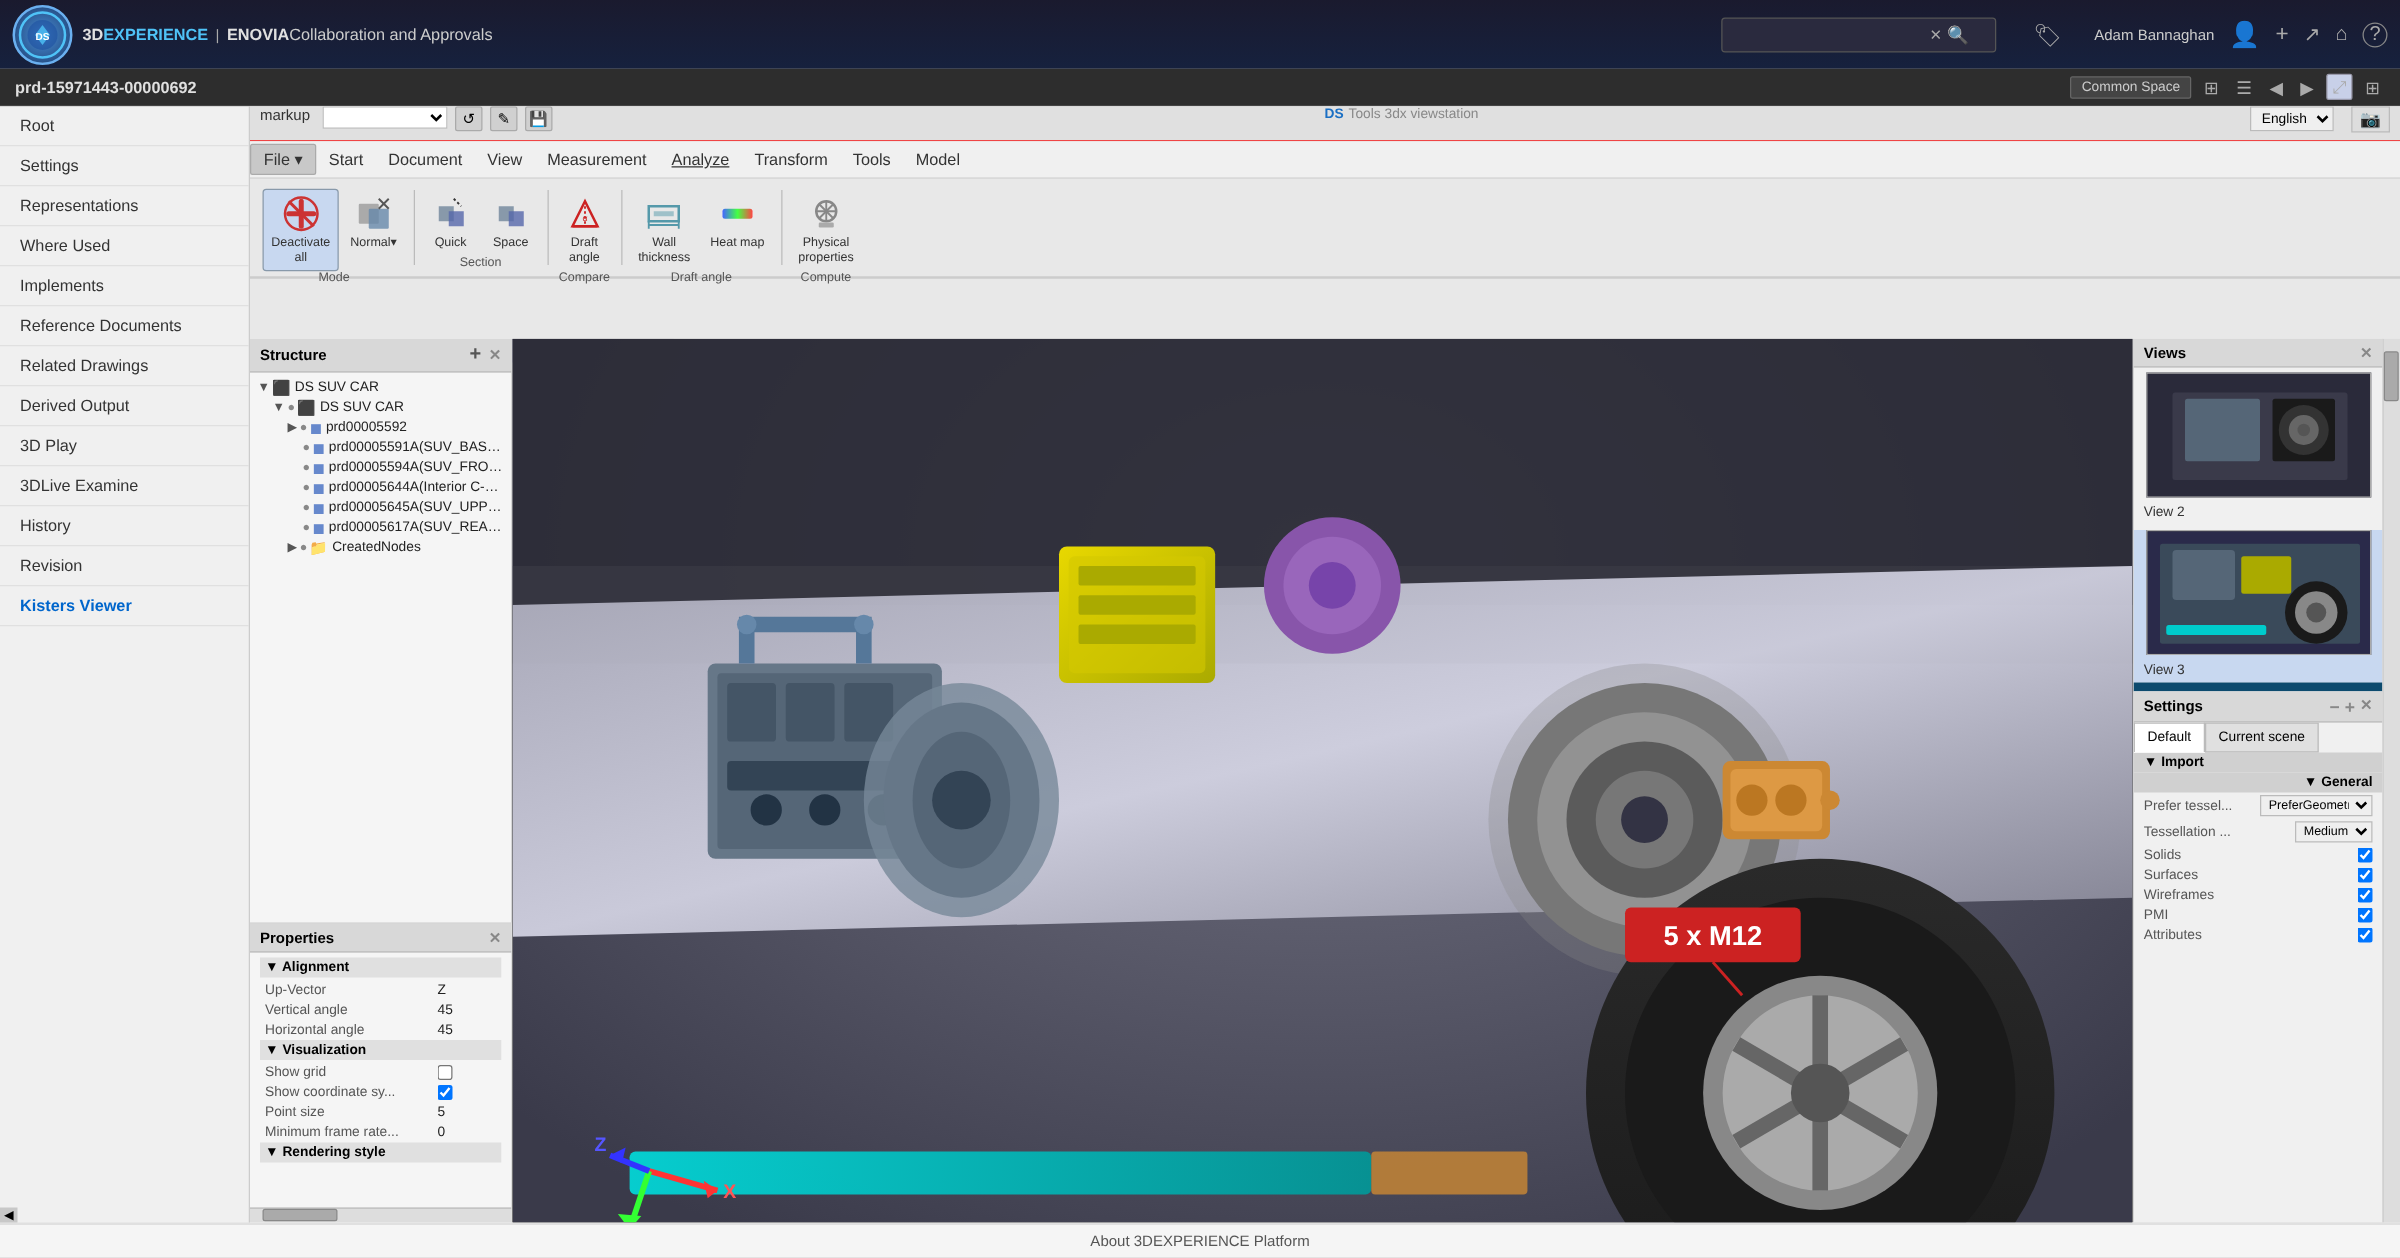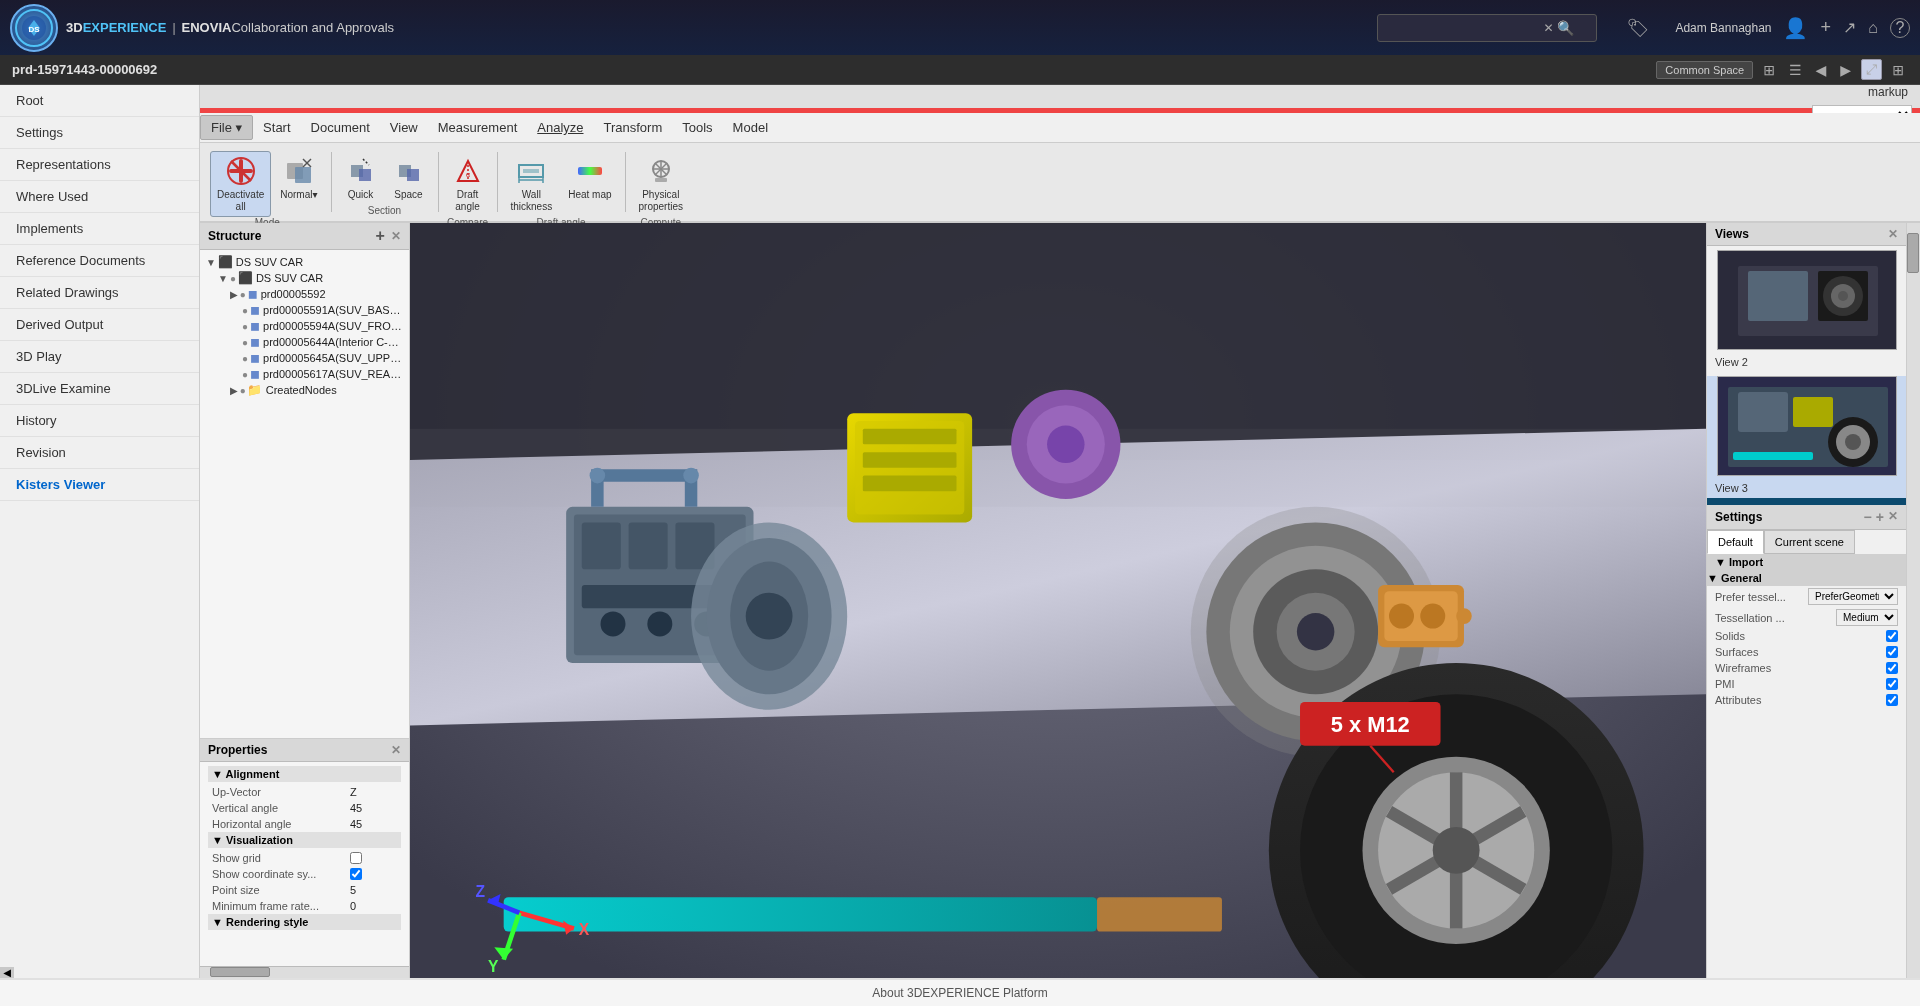--- a/index.html
+++ b/index.html
@@ -116,26 +116,25 @@
       display: flex;
       flex-direction: column;
       background: #e8e8e8;
       overflow: hidden;
     }
 
     
     #markup-bar {
       height: 28px;
       background: #e0e0e0;
-      border-bottom: 5px solid #ef4444;
-      display: flex;
-      align-items: flex-end;
+      border-bottom: 1px solid #ef4444;
+      display: flex;
+      align-items: flex-start;
       padding: 0 8px;
       gap: 6px;
-      flex-direction: column;
     }
     #markup-select {
       background: white;
       border: 1px solid #bbb;
       font-size: 11px;
       padding: 1px 4px;
       width: 100px;
     }
     .markup-btn {
       background: #d0d0d0;
@@ -222,20 +221,21 @@
     .menu-item.file-btn {
       background: #c8c8c8;
       border: 1px solid #aaa;
     }
 
     
     #viewer-wrapper {
       flex: 1;
       display: flex;
       overflow: hidden;
+      margin-top: 48px;
     }
     #structure-panel {
       width: 210px;
       background: #f5f5f5;
       border-right: 1px solid #ccc;
       display: flex;
       flex-direction: column;
       flex-shrink: 0;
     }
     #structure-header {
@@ -348,21 +348,21 @@
       padding: 1px 2px;
       max-width: 90px;
     }
     .section-header-row {
       background: #d0d0d0;
       padding: 2px 8px;
       font-weight: bold;
       font-size: 11px;
       cursor: pointer;
     }
-    .indent-row { padding-left: 0; }
+    .indent-row { padding-left: 16px; text-align: right; }
     .settings-tab-bar {
       display: flex;
       gap: 0;
     }
     .settings-tab {
       padding: 5px 10px;
       font-size: 11px;
       cursor: pointer;
       border: 1px solid #bbb;
       background: #e0e0e0;

